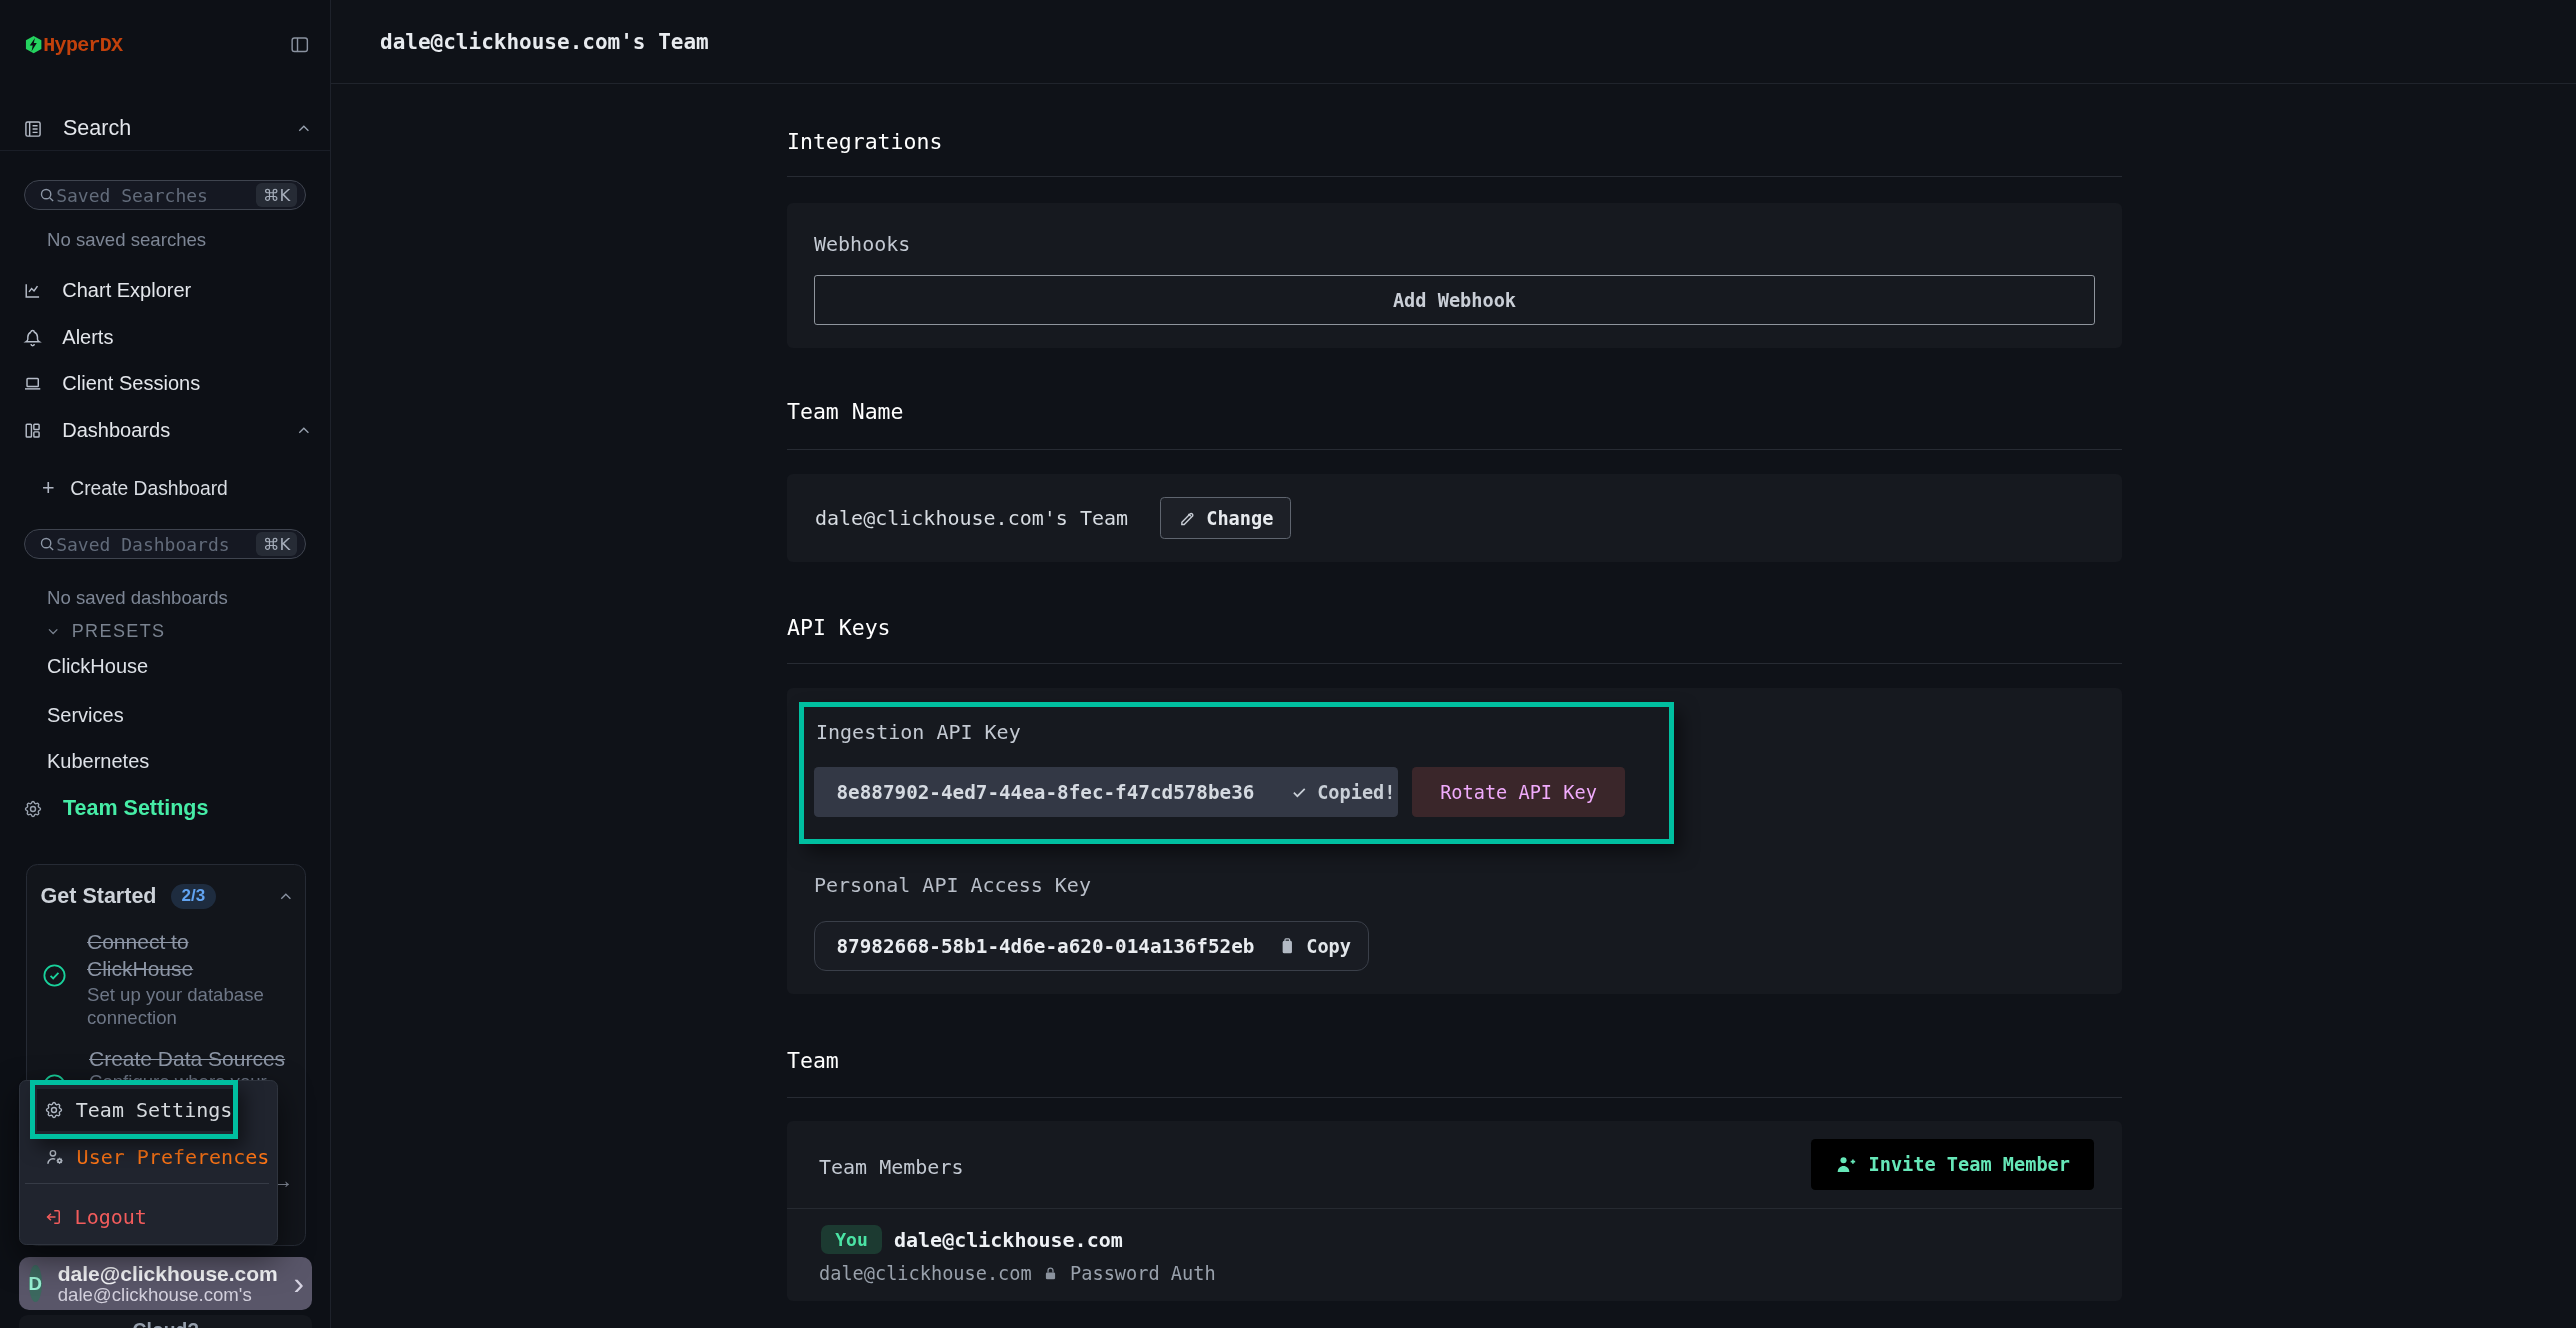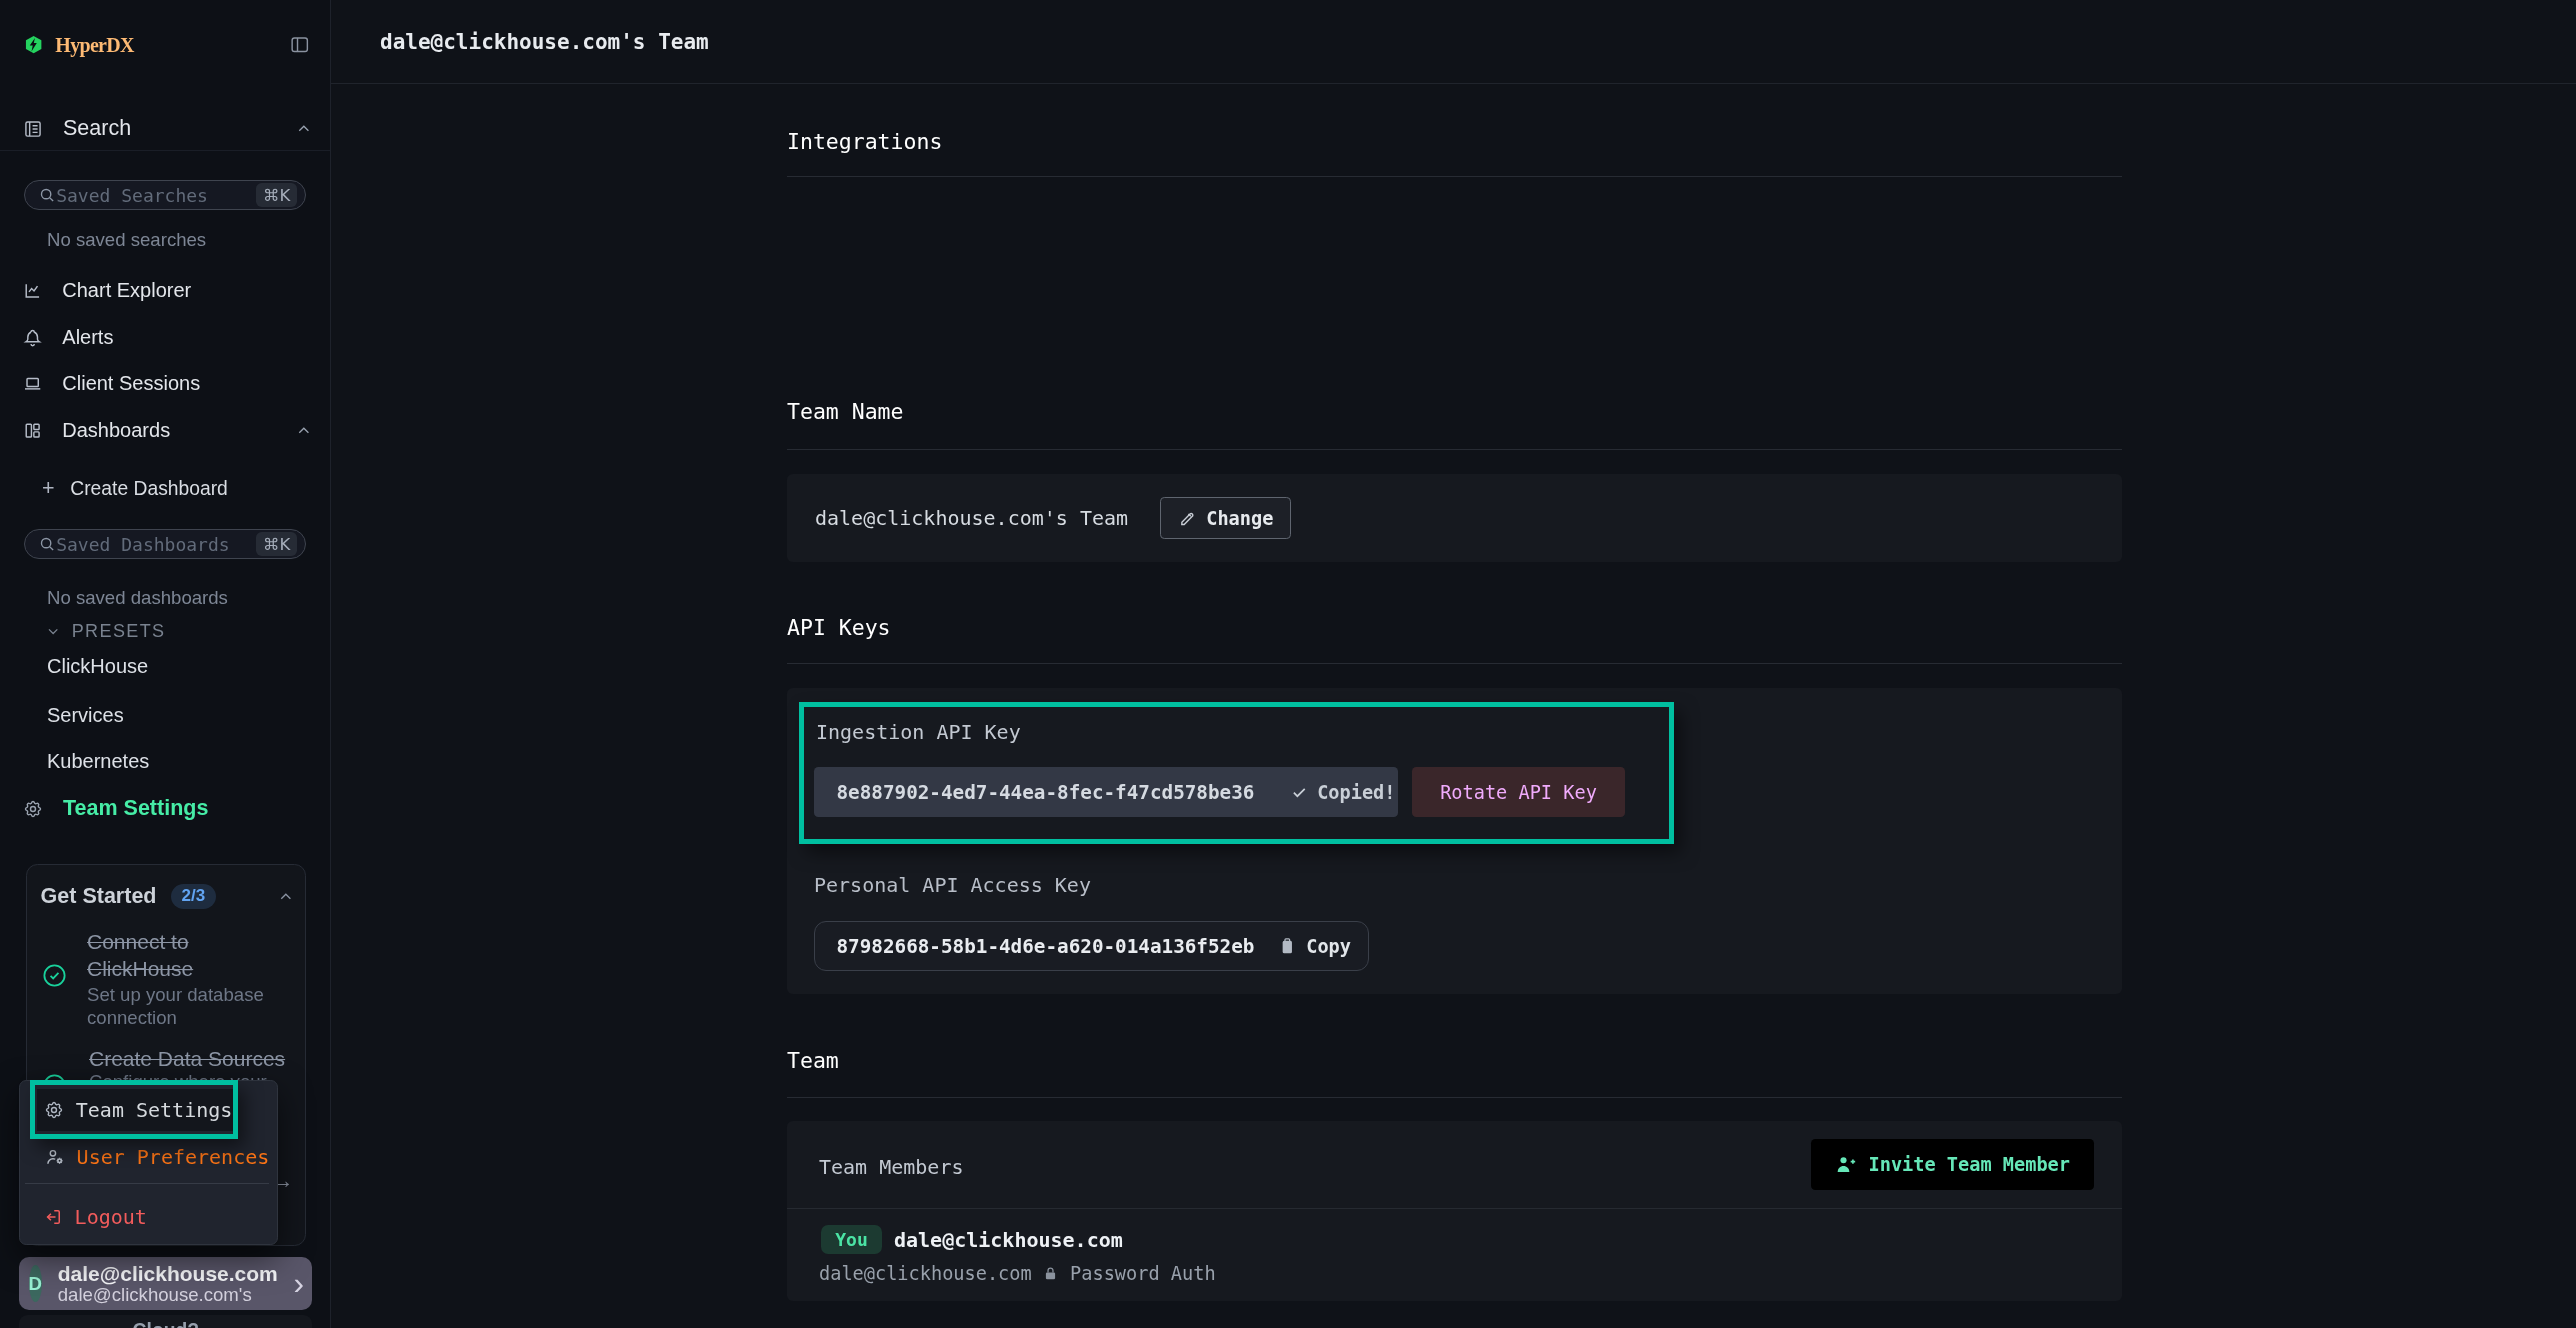--- a/index.html
+++ b/index.html
@@ -18,21 +18,21 @@
     --sans:"Liberation Sans","DejaVu Sans",sans-serif;
   }
   *{margin:0;padding:0;box-sizing:border-box}
   html,body{background:#000}
   #app{position:relative;width:2576px;height:1328px;overflow:hidden;background:var(--bg-main);font-family:var(--sans)}
   svg{display:block;flex:none}
 
   
   .sidebar{position:absolute;left:0;top:0;bottom:0;width:331px;background:var(--bg-sidebar);border-right:1.4px solid #1e222b}
   .logo-row{position:absolute;top:27px;left:24px;right:20px;height:36px;display:flex;align-items:center}
-  .brand{margin-left:12px;font-family:Liberation Serif, serif;font-weight:700;font-size:20px;color:#fdba74;letter-spacing:-0.7px}
+  .brand{font-family:Liberation Mono, monospace;font-weight:700;font-size:20px;color:#c2410c;letter-spacing:-0.7px}
   .collapse-btn{margin-left:auto;color:#8a92a0}
   .sec-row{position:absolute;left:23px;right:18.6px;height:39px;display:flex;align-items:center;gap:20px;color:#e3e6eb;font-size:21.5px}
   .sec-row .chev{margin-left:auto;color:#99a2b0}
   .sidebar-div{position:absolute;top:150px;left:0;right:0;height:1.4px;background:#1a1e27}
   .pill{position:absolute;left:23.6px;width:282px;height:30px;border:1.4px solid #3f444f;border-radius:715px;background:#151822;display:flex;align-items:center;padding:0 7.2px 0 13px}
   .pill .ph{font-family:var(--mono);font-size:18px;color:#626b7a}
   .kbd{margin-left:auto;background:#262b35;color:#a6aebb;font-family:"DejaVu Sans",sans-serif;font-size:16.5px;padding:2.1px 7.2px;border-radius:5.7px}
   .note{position:absolute;left:47px;font-size:18.6px;color:#7d8695}
   .nav-item{position:absolute;left:23px;right:18.6px;height:39px;display:flex;align-items:center;gap:20px;font-size:20px;color:#e3e6eb;cursor:pointer}
   .nav-item .ic{color:#b6bdc9}
@@ -332,20 +332,24 @@
 
   <main class="main">
     <div class="mheader">
       <span class="mtitle">dale@clickhouse.com's Team</span>
     </div>
 
     <div class="column">
 
       <div class="sec-h" style="top:129px">Integrations</div>
       <div class="hdiv" style="top:176px"></div>
+      <div class="card" style="top:203px;height:145px">
+        <div class="card-label" style="left:27px;top:29px">Webhooks</div>
+        <div class="add-webhook">Add Webhook</div>
+      </div>
 
       <div class="sec-h" style="top:399px">Team Name</div>
       <div class="hdiv" style="top:449px"></div>
       <div class="card" style="top:474px;height:88px">
         <div class="tn-value">dale@clickhouse.com's Team</div>
         <div class="change-btn">
           <span class="ic">
             <svg width="18.6" height="18.6" viewBox="0 0 24 24" fill="none" stroke="currentColor" stroke-width="1.8">
                 <path d="M4 20h4L18.5 9.5a2.1 2.1 0 0 0-3-3L5 17v3z"></path>
                 <path d="M13.5 6.5l3 3"></path>

